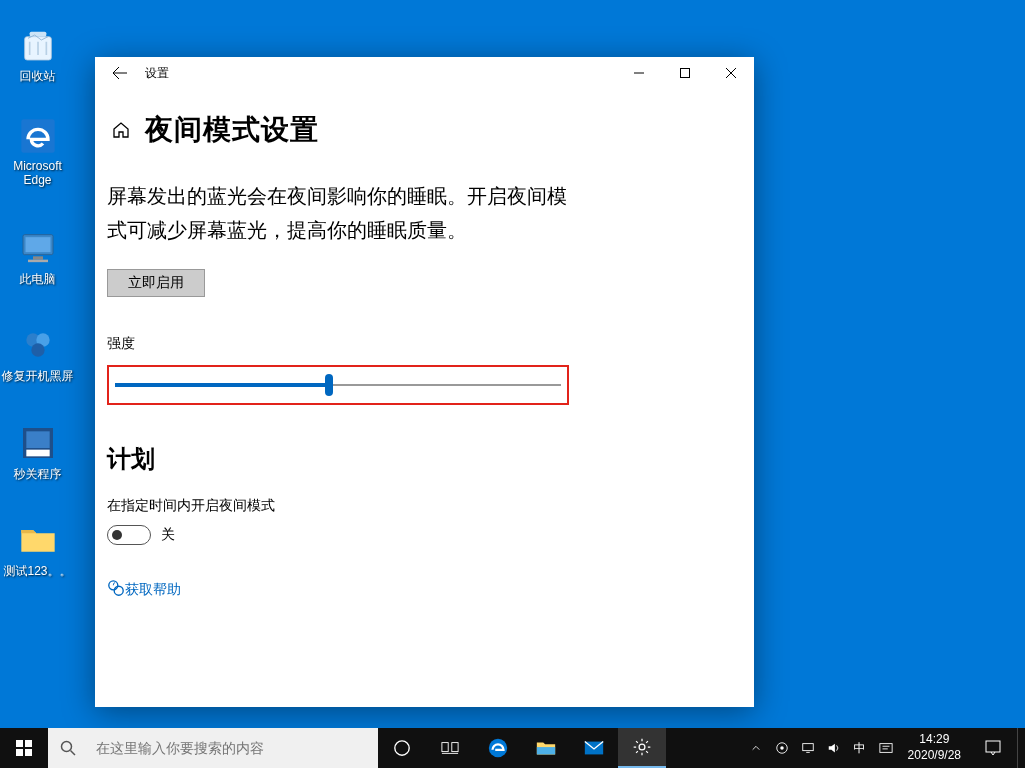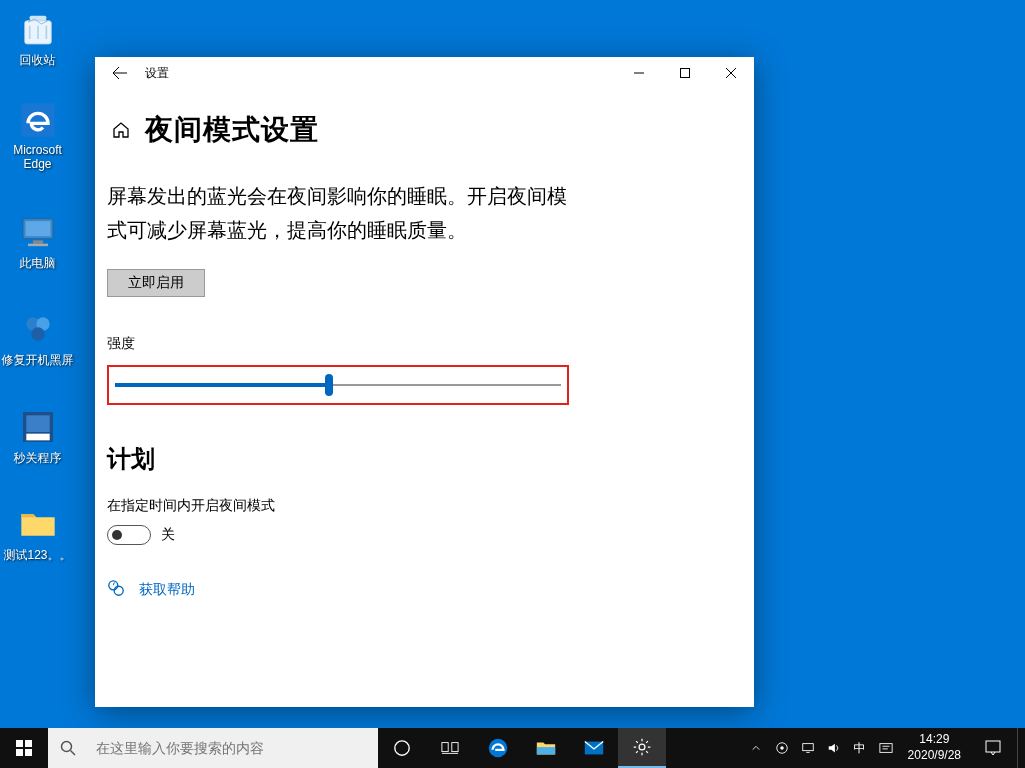--- a/index.html
+++ b/index.html
@@ -1,19 +1,19 @@
 <!DOCTYPE html>
 <html><head>
   <meta charset="utf-8">
   <style>
     * { margin: 0; padding: 0; box-sizing: border-box; font-family: "Microsoft YaHei", "Segoe UI", sans-serif; }
     body { width: 1025px; height: 768px; background: #0078d7; overflow: hidden; position: relative; }
 
     
-    .desktop-icons { position: absolute; top: 0; left: 0; width: 80px; padding-top: 4px; }
+    .desktop-icons { position: absolute; top: 0; left: 0; width: 80px; padding-top: 20px; }
     .desktop-icon { width: 75px; height: 0; display: flex; flex-direction: column; align-items: center; color: #fff; font-size: 12px; text-align: center; padding-top: 4px; cursor: pointer; text-shadow: 1px 1px 2px rgba(0,0,0,.8); }
     .desktop-icon .ico { width: 42px; height: 42px; margin-bottom: 2px; display:flex; align-items:center; justify-content:center; }
 
     
     .settings-window { position: absolute; left: 95px; top: 57px; width: 659px; height: 650px; background: #fff; box-shadow: 0 5px 30px rgba(0,0,0,.4); display:flex; flex-direction:column; }
     .titlebar { height: 32px; display:flex; align-items:center; padding-left: 5px; }
     .back-btn { width: 40px; height: 32px; display:flex; align-items:center; justify-content:center; cursor:pointer; }
     .back-btn svg { width:16px; height:16px; }
     .title-text { font-size: 12px; margin-left: 5px; color:#000; }
     .win-controls { margin-left:auto; display:flex; }
@@ -37,21 +37,21 @@
     .thumb { position:absolute; width:8px; height:22px; background:#0067c0; border-radius:4px; left:48%; transform:translateX(-50%); }
 
     .section-title { font-size: 24px; font-weight:600; margin-bottom: 22px; }
 
     .schedule-label { font-size:14px; margin-bottom: 10px; }
     .toggle-row { display:flex; align-items:center; gap:10px; margin-bottom: 34px;}
     .toggle { width:44px; height:20px; border:1px solid #555; border-radius:10px; position:relative; cursor:pointer; background:#fff;}
     .toggle-knob { width:10px; height:10px; border-radius:50%; background:#333; position:absolute; left:4px; top:4px; }
     .toggle-state { font-size:14px; }
 
-    .help-row { display:flex; align-items:center; gap:14px; }
+    .help-row { display:flex; align-items:center; }
     .help-icon { color:#0067c0; font-size:16px; }
     .help-link { color:#0067c0; font-size:14px; cursor:pointer; }
 
     
     .taskbar { position:absolute; left:0; right:0; bottom:0; height:40px; background:#101010; display:flex; align-items:center; color:#fff; }
     .start-btn { width:48px; height:40px; display:flex; align-items:center; justify-content:center; cursor:pointer; }
     .search-box { height:40px; width:330px; background:#f0f0f0; display:flex; align-items:center; padding:0 12px; gap:20px; color:#555; cursor:text;}
     .search-box input { border:none; outline:none; background:transparent; font-size:14px; flex:1; color:#555; }
     .task-icons { display:flex; height:40px; }
     .task-icon { width:48px; height:40px; display:flex; align-items:center; justify-content:center; cursor:pointer; }

